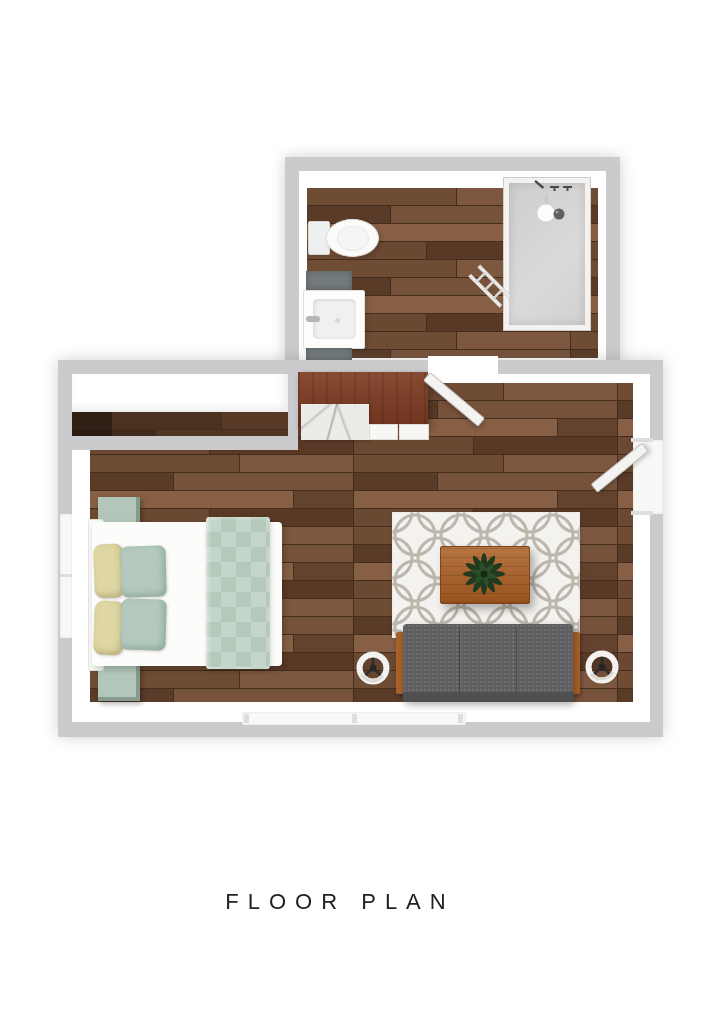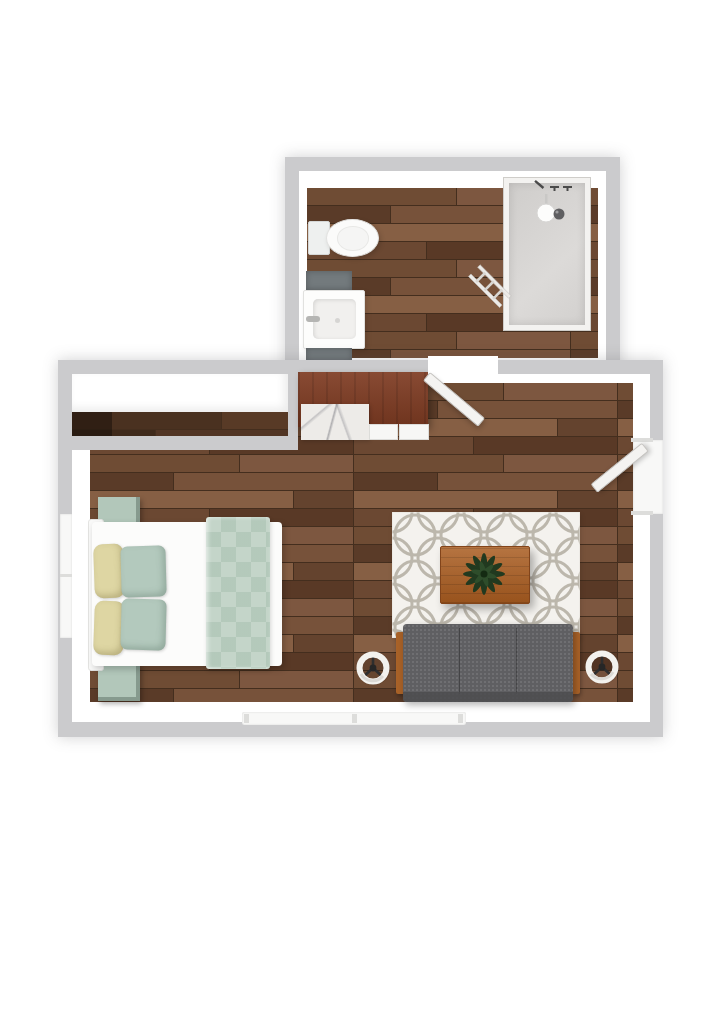--- a/index.html
+++ b/index.html
@@ -242,13 +242,14 @@
     <g stroke="#2e2e2e" stroke-width="2.6" stroke-linecap="round">
       <line x1="19" y1="19" x2="19" y2="7"></line>
         <line x1="19" y1="19" x2="9" y2="28"></line>
         <line x1="19" y1="19" x2="29" y2="28"></line>
     </g>
     <circle cx="19" cy="19" r="3.4" fill="#262626"></circle>
     <circle cx="19" cy="19" r="13.5" fill="none" stroke="#f3f2ee" stroke-width="6"></circle>
     <path d="M 8 26 A 13.5 13.5 0 0 0 30 24" fill="none" stroke="#dbd9d4" stroke-width="3"></path>
   </svg>
 
+  <div class="title">FLOOR PLAN</div>
 </div>
 
 </body></html>

